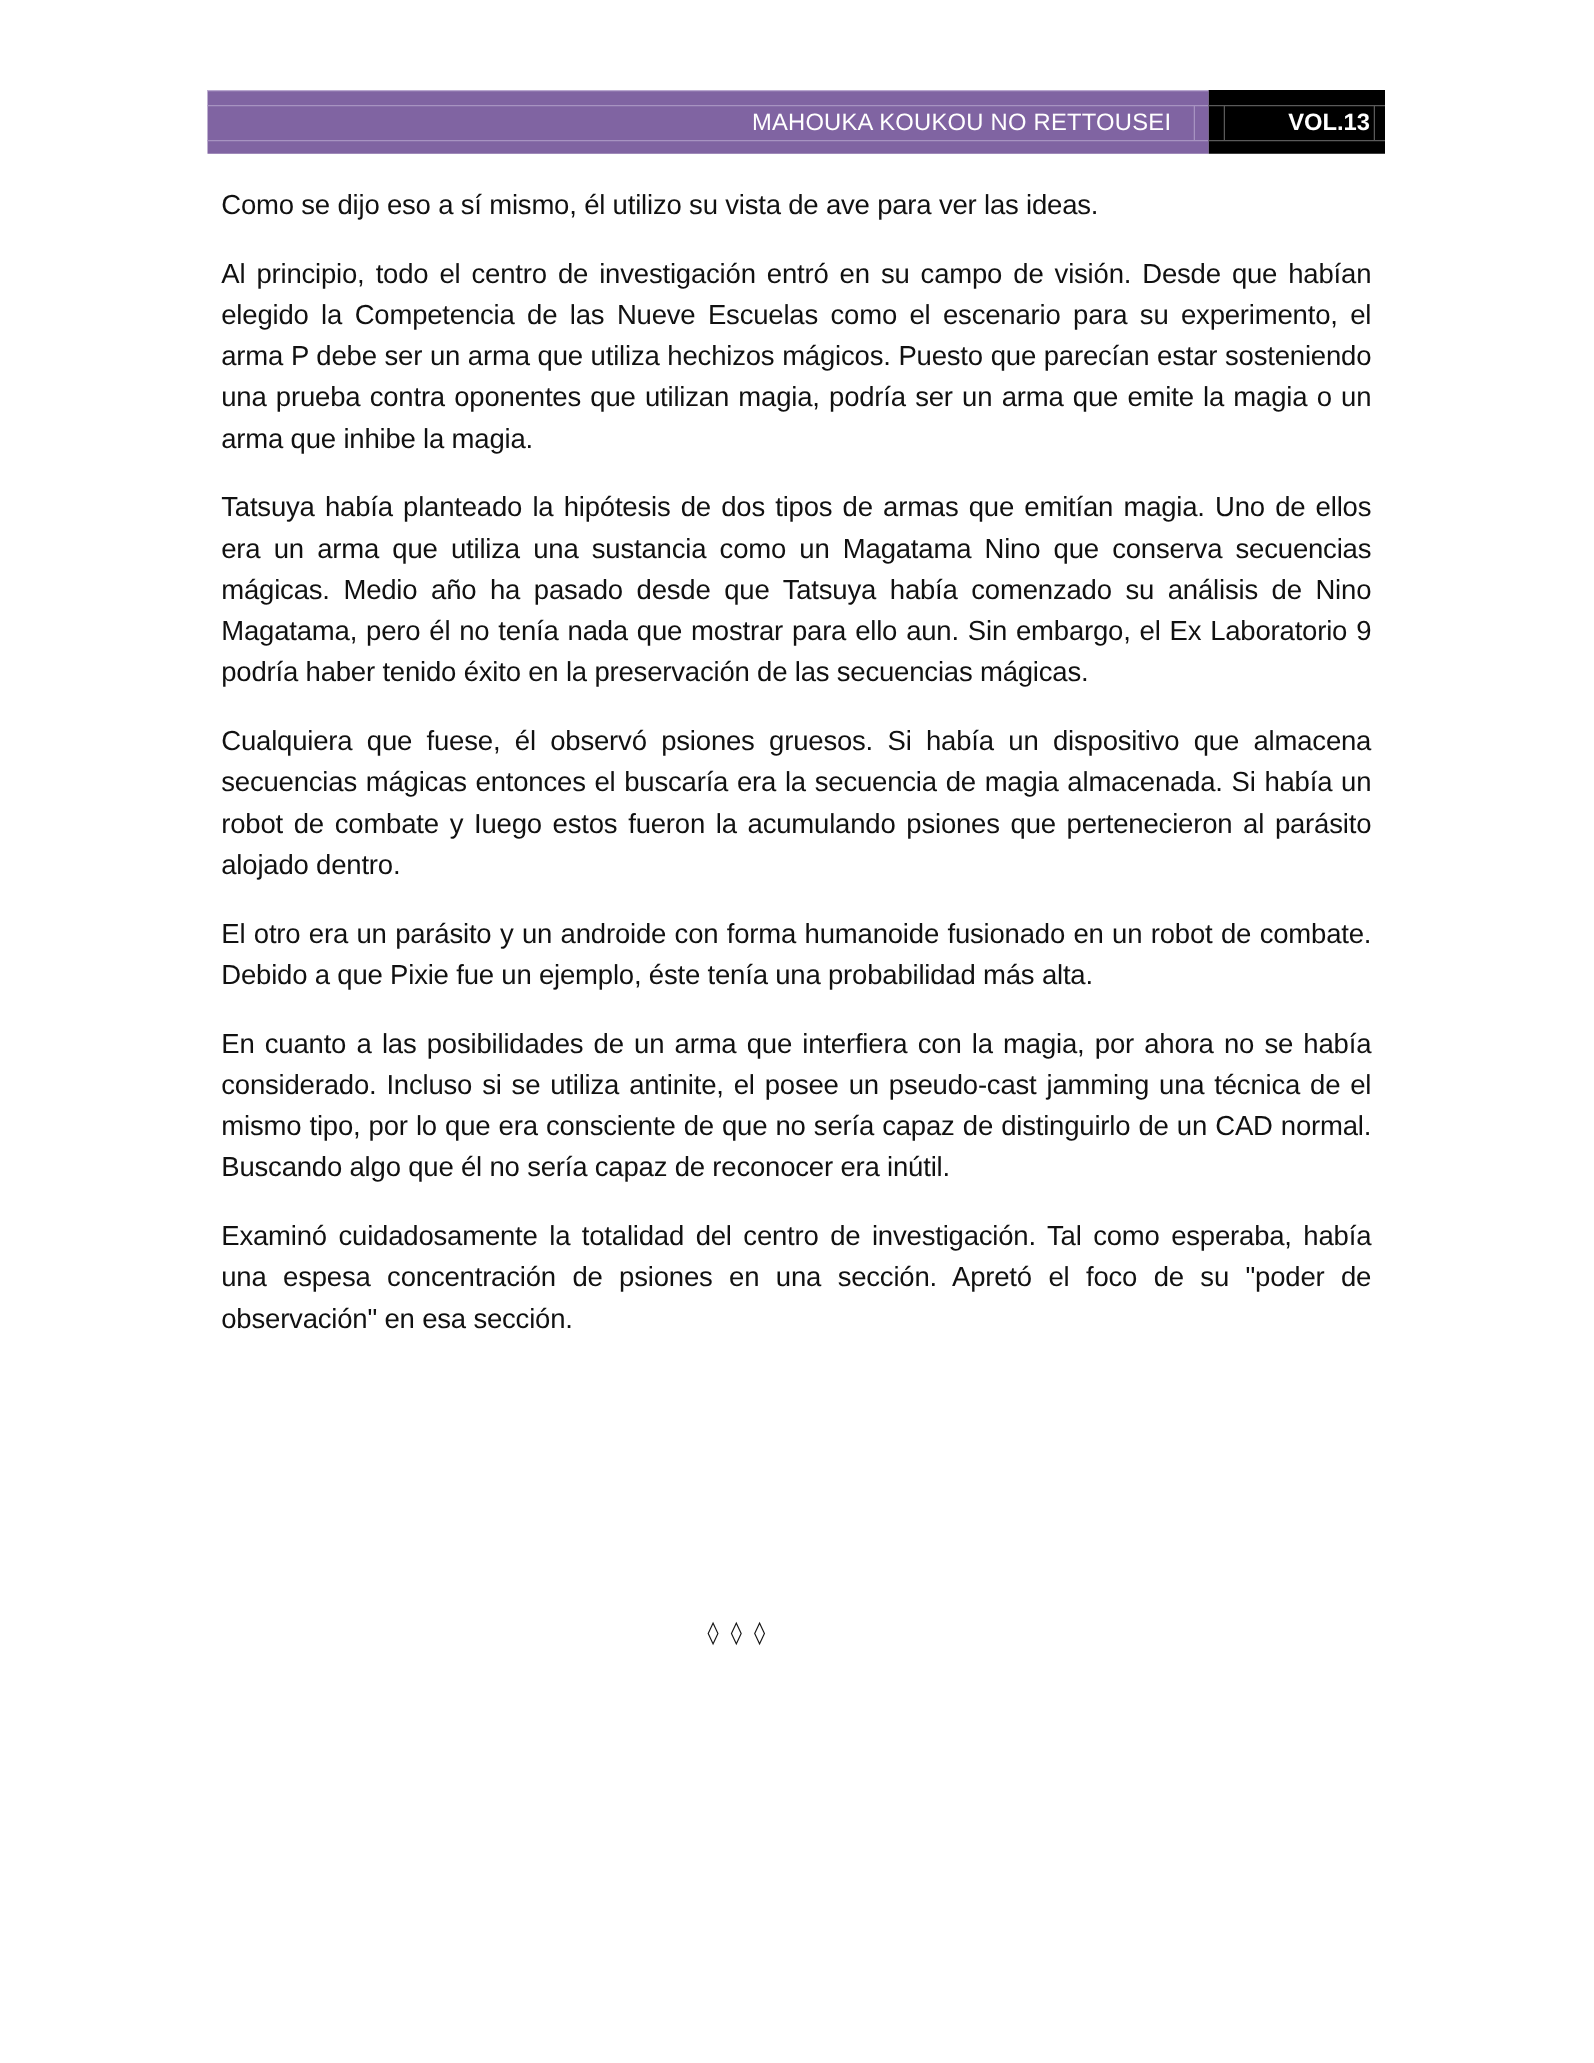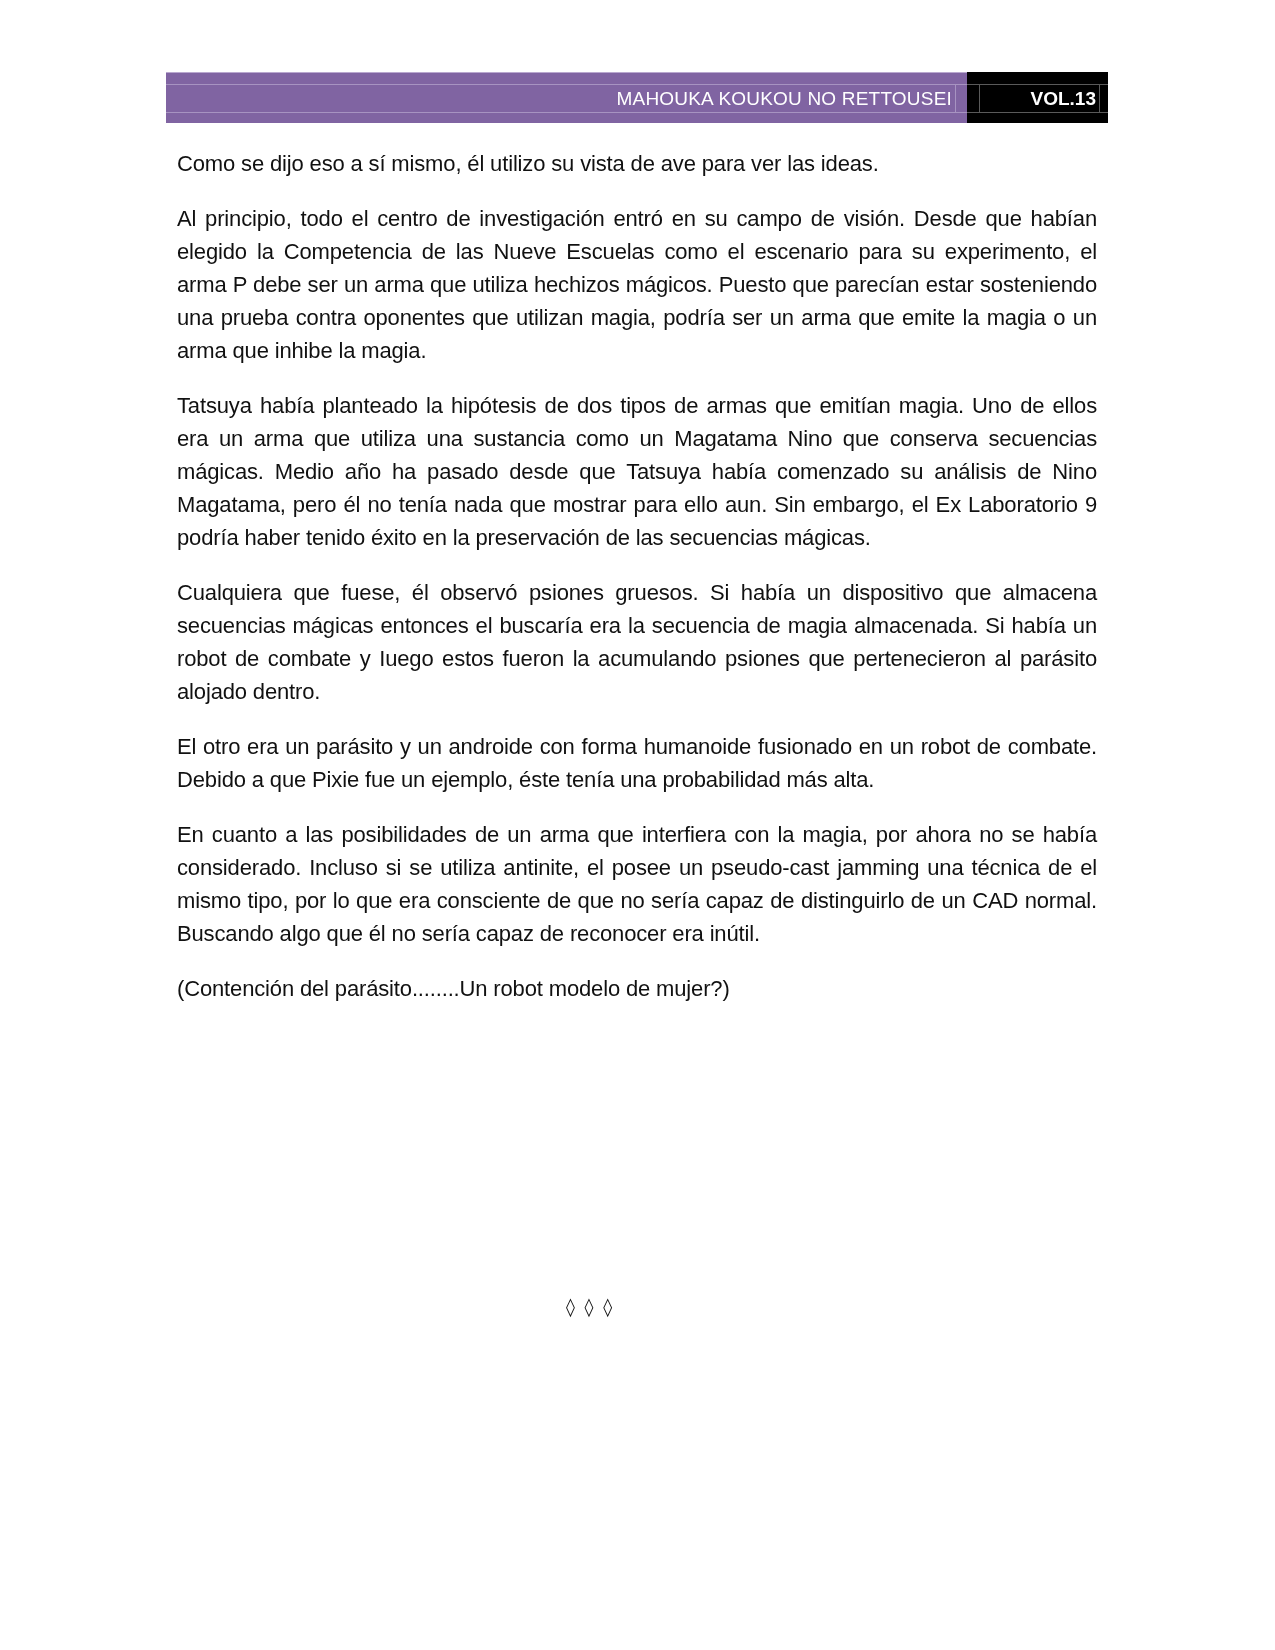--- a/index.html
+++ b/index.html
@@ -10,21 +10,21 @@
     }
     .header-purple {
       position: absolute; left: 0; top: 0; width: 801px; height: 51px;
       background: #8064a2;
     }
     .header-purple .hl-top { position: absolute; left: 0; right: 0; top: 0; height: 1px; background: #b9a8cf; }
     .header-purple .hl1 { position: absolute; left: 0; right: 0; top: 12px; height: 1px; background: #a793c1; }
     .header-purple .hl2 { position: absolute; left: 0; right: 0; top: 40px; height: 1px; background: #a793c1; }
     .header-purple .vl { position: absolute; left: 789px; top: 12px; width: 1px; height: 28px; background: #a793c1; }
     .header-title {
-      position: absolute; right: 15px; top: 13px; height: 27px; line-height: 27px;
+      position: absolute; right: 30px; top: 13px; height: 27px; line-height: 27px;
       font-family: "Liberation Sans", sans-serif; font-size: 19px; color: #ffffff;
       letter-spacing: 0.2px; white-space: nowrap;
     }
     .header-black {
       position: absolute; left: 801px; top: 0; width: 141px; height: 51px; background: #000000;
     }
     .header-black .hl1 { position: absolute; left: 0; right: 0; top: 12px; height: 1px; background: #5a5a5a; }
     .header-black .hl2 { position: absolute; left: 0; right: 0; top: 40px; height: 1px; background: #5a5a5a; }
     .header-black .vl1 { position: absolute; left: 12px; top: 12px; width: 1px; height: 28px; background: #5a5a5a; }
     .header-black .vl2 { position: absolute; left: 132px; top: 12px; width: 1px; height: 28px; background: #5a5a5a; }
@@ -68,16 +68,16 @@
   </div>
 </div>
 
 <div class="content">
   <p class="single">Como se dijo eso a sí mismo, él utilizo su vista de ave para ver las ideas.</p>
   <p>Al principio, todo el centro de investigación entró en su campo de visión. Desde que habían elegido la Competencia de las  Nueve Escuelas como el escenario para su experimento, el  arma P debe ser un arma que utiliza hechizos mágicos. Puesto  que parecían estar sosteniendo una prueba contra oponentes que utilizan magia, podría ser un arma que emite la magia o un arma que inhibe la magia.</p>
   <p>Tatsuya había planteado la hipótesis de dos tipos de armas que emitían magia. Uno de ellos era un arma que utiliza una sustancia como un Magatama Nino que conserva secuencias mágicas. Medio año ha pasado desde que Tatsuya había comenzado su análisis de Nino Magatama, pero él no tenía nada que mostrar para ello aun. Sin embargo, el Ex Laboratorio 9 podría haber tenido éxito en la preservación de las secuencias mágicas.</p>
   <p>Cualquiera que fuese, él observó psiones gruesos. Si había un dispositivo que almacena secuencias mágicas entonces el buscaría era la secuencia de magia almacenada. Si había un robot de combate y Iuego estos fueron la acumulando psiones que pertenecieron al parásito alojado dentro.</p>
   <p>El otro era un parásito y un androide con forma humanoide fusionado en un robot de combate. Debido a que Pixie fue un ejemplo, éste tenía una probabilidad más alta.</p>
   <p>En cuanto a las posibilidades de un arma que interfiera con la magia, por ahora no se había considerado. Incluso si se utiliza antinite, el posee un pseudo-cast jamming una técnica de el mismo tipo, por lo que era consciente de que no sería capaz de distinguirlo de un CAD normal. Buscando algo que él no sería capaz de reconocer era inútil.</p>
-  <p class="single">(Contención del parásito........Un robot modelo de mujer?)</p>
+  <p>Examinó cuidadosamente la totalidad del centro de investigación. Tal como esperaba, había una espesa concentración de psiones en una sección. Apretó el foco de su "poder de observación" en esa sección.</p>
 </div>
 
 <div class="separator">◊ ◊ ◊</div>
 
 </body></html>

